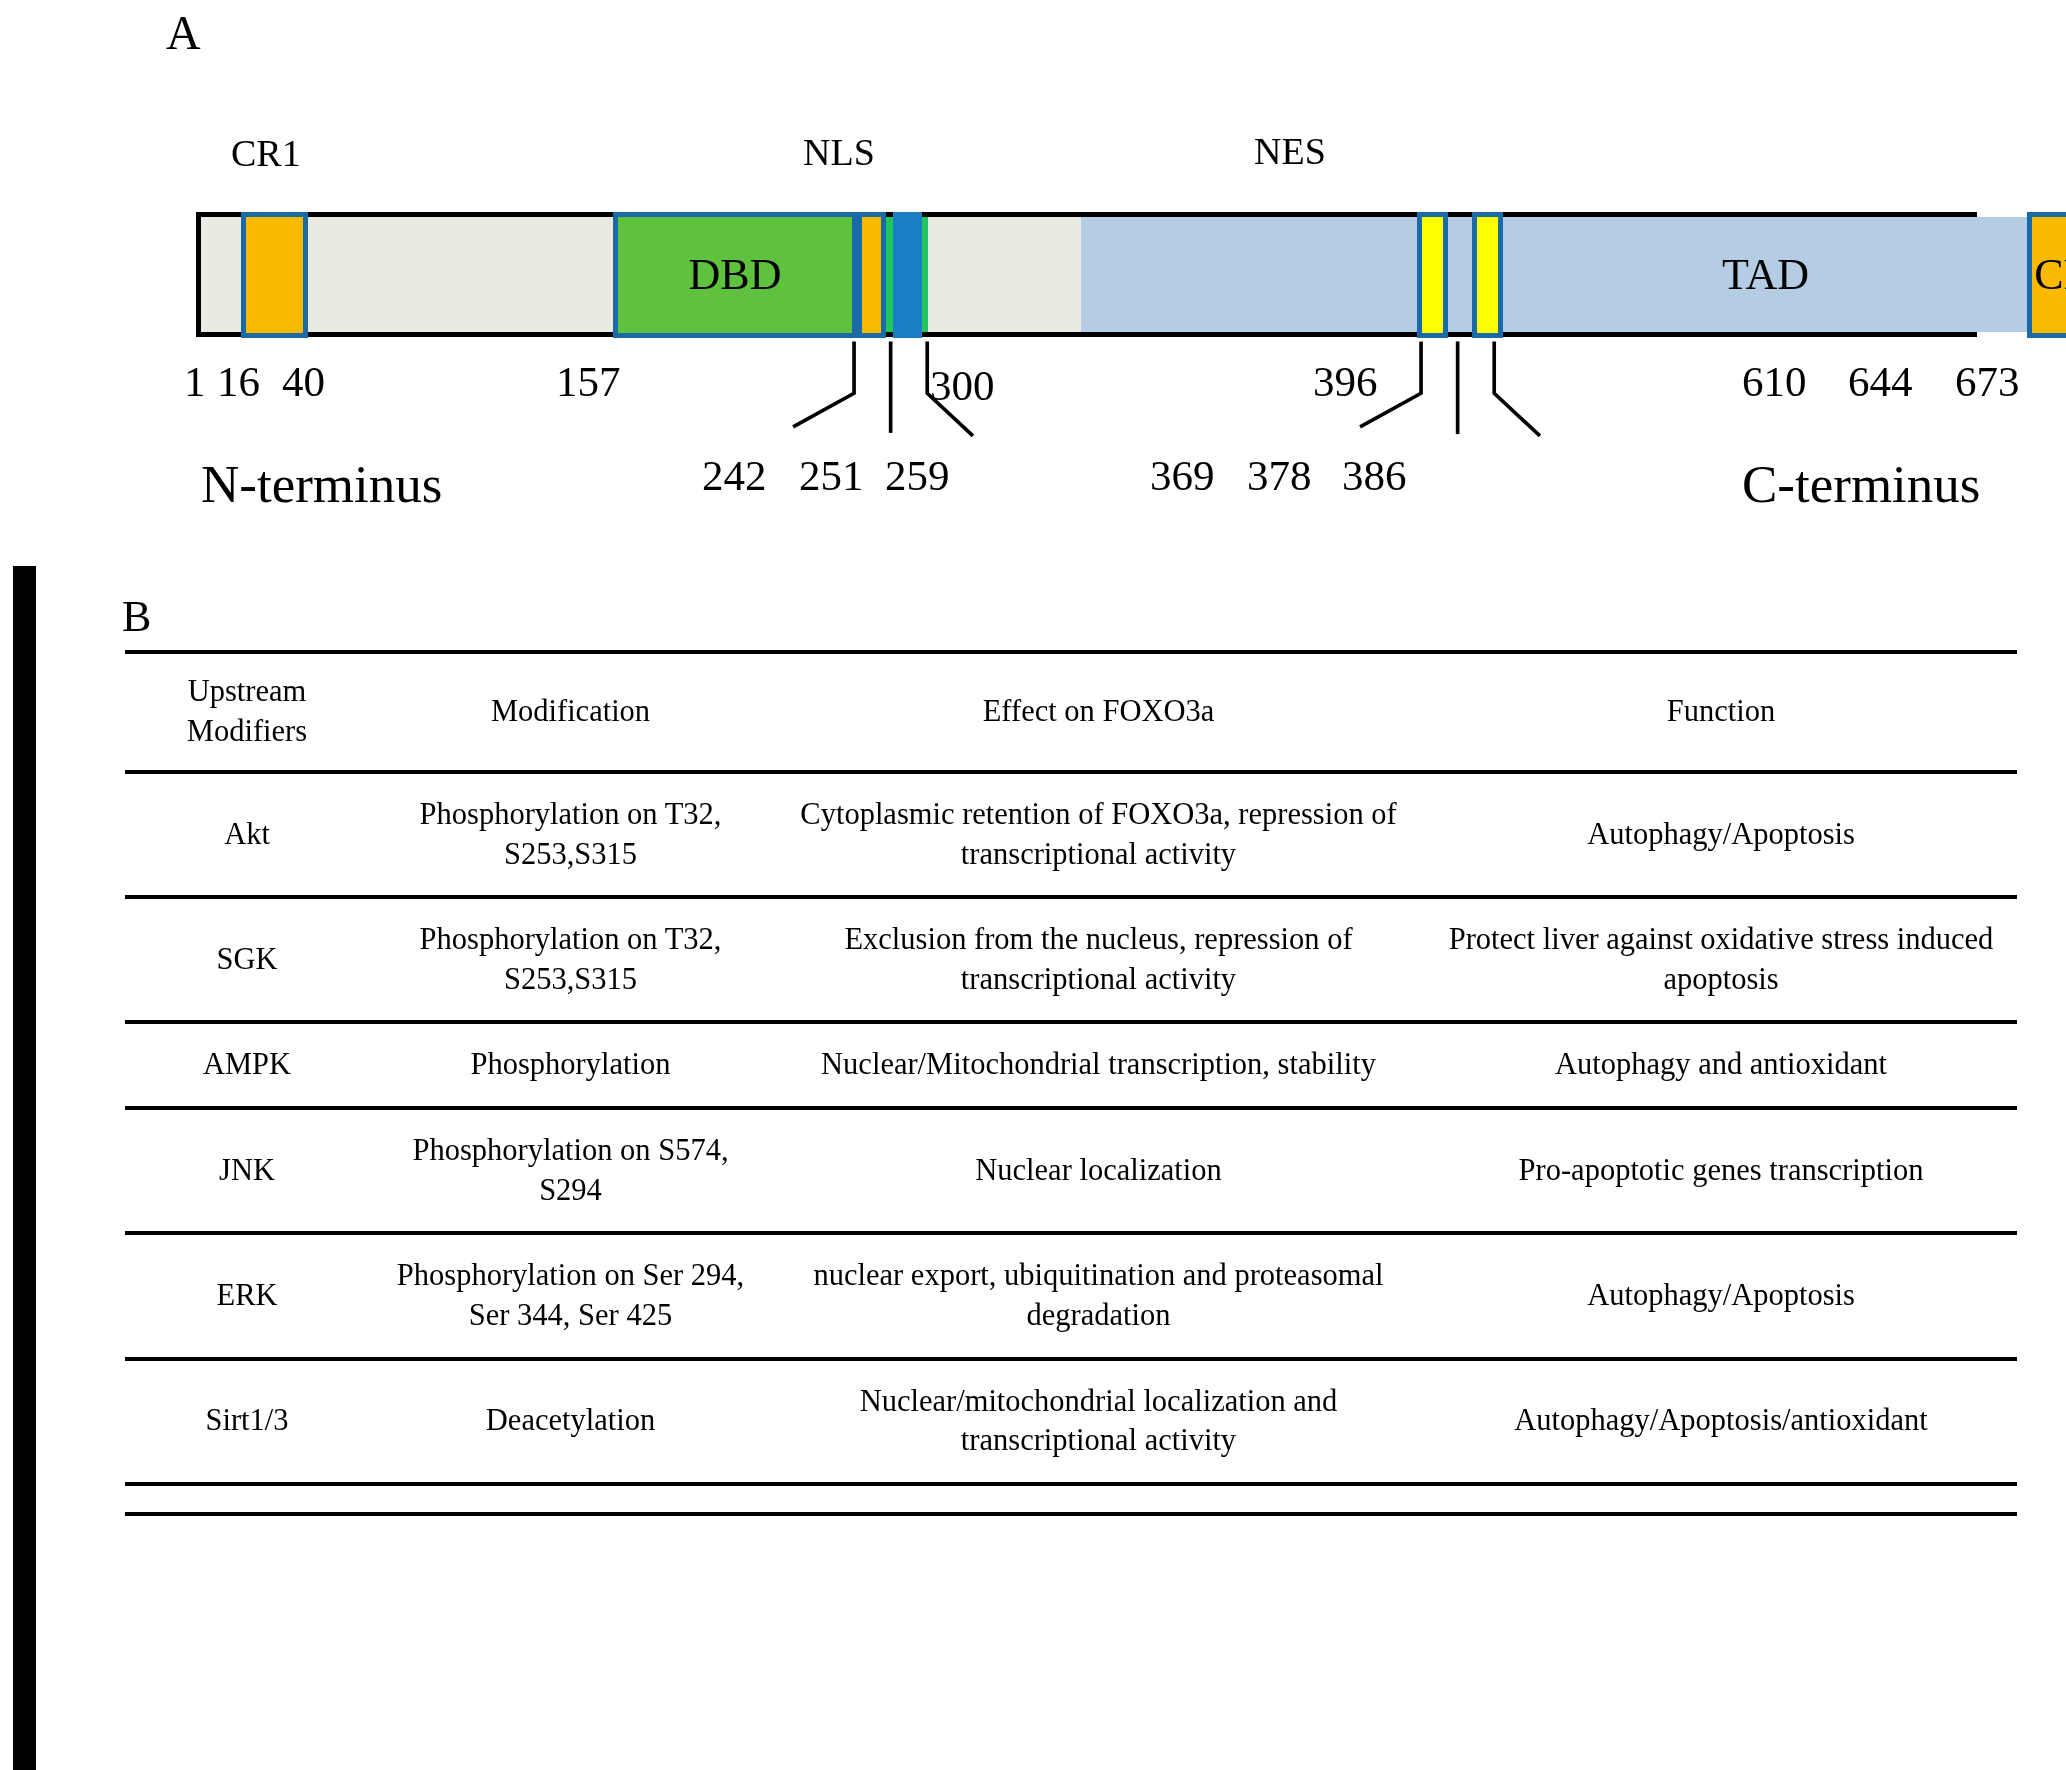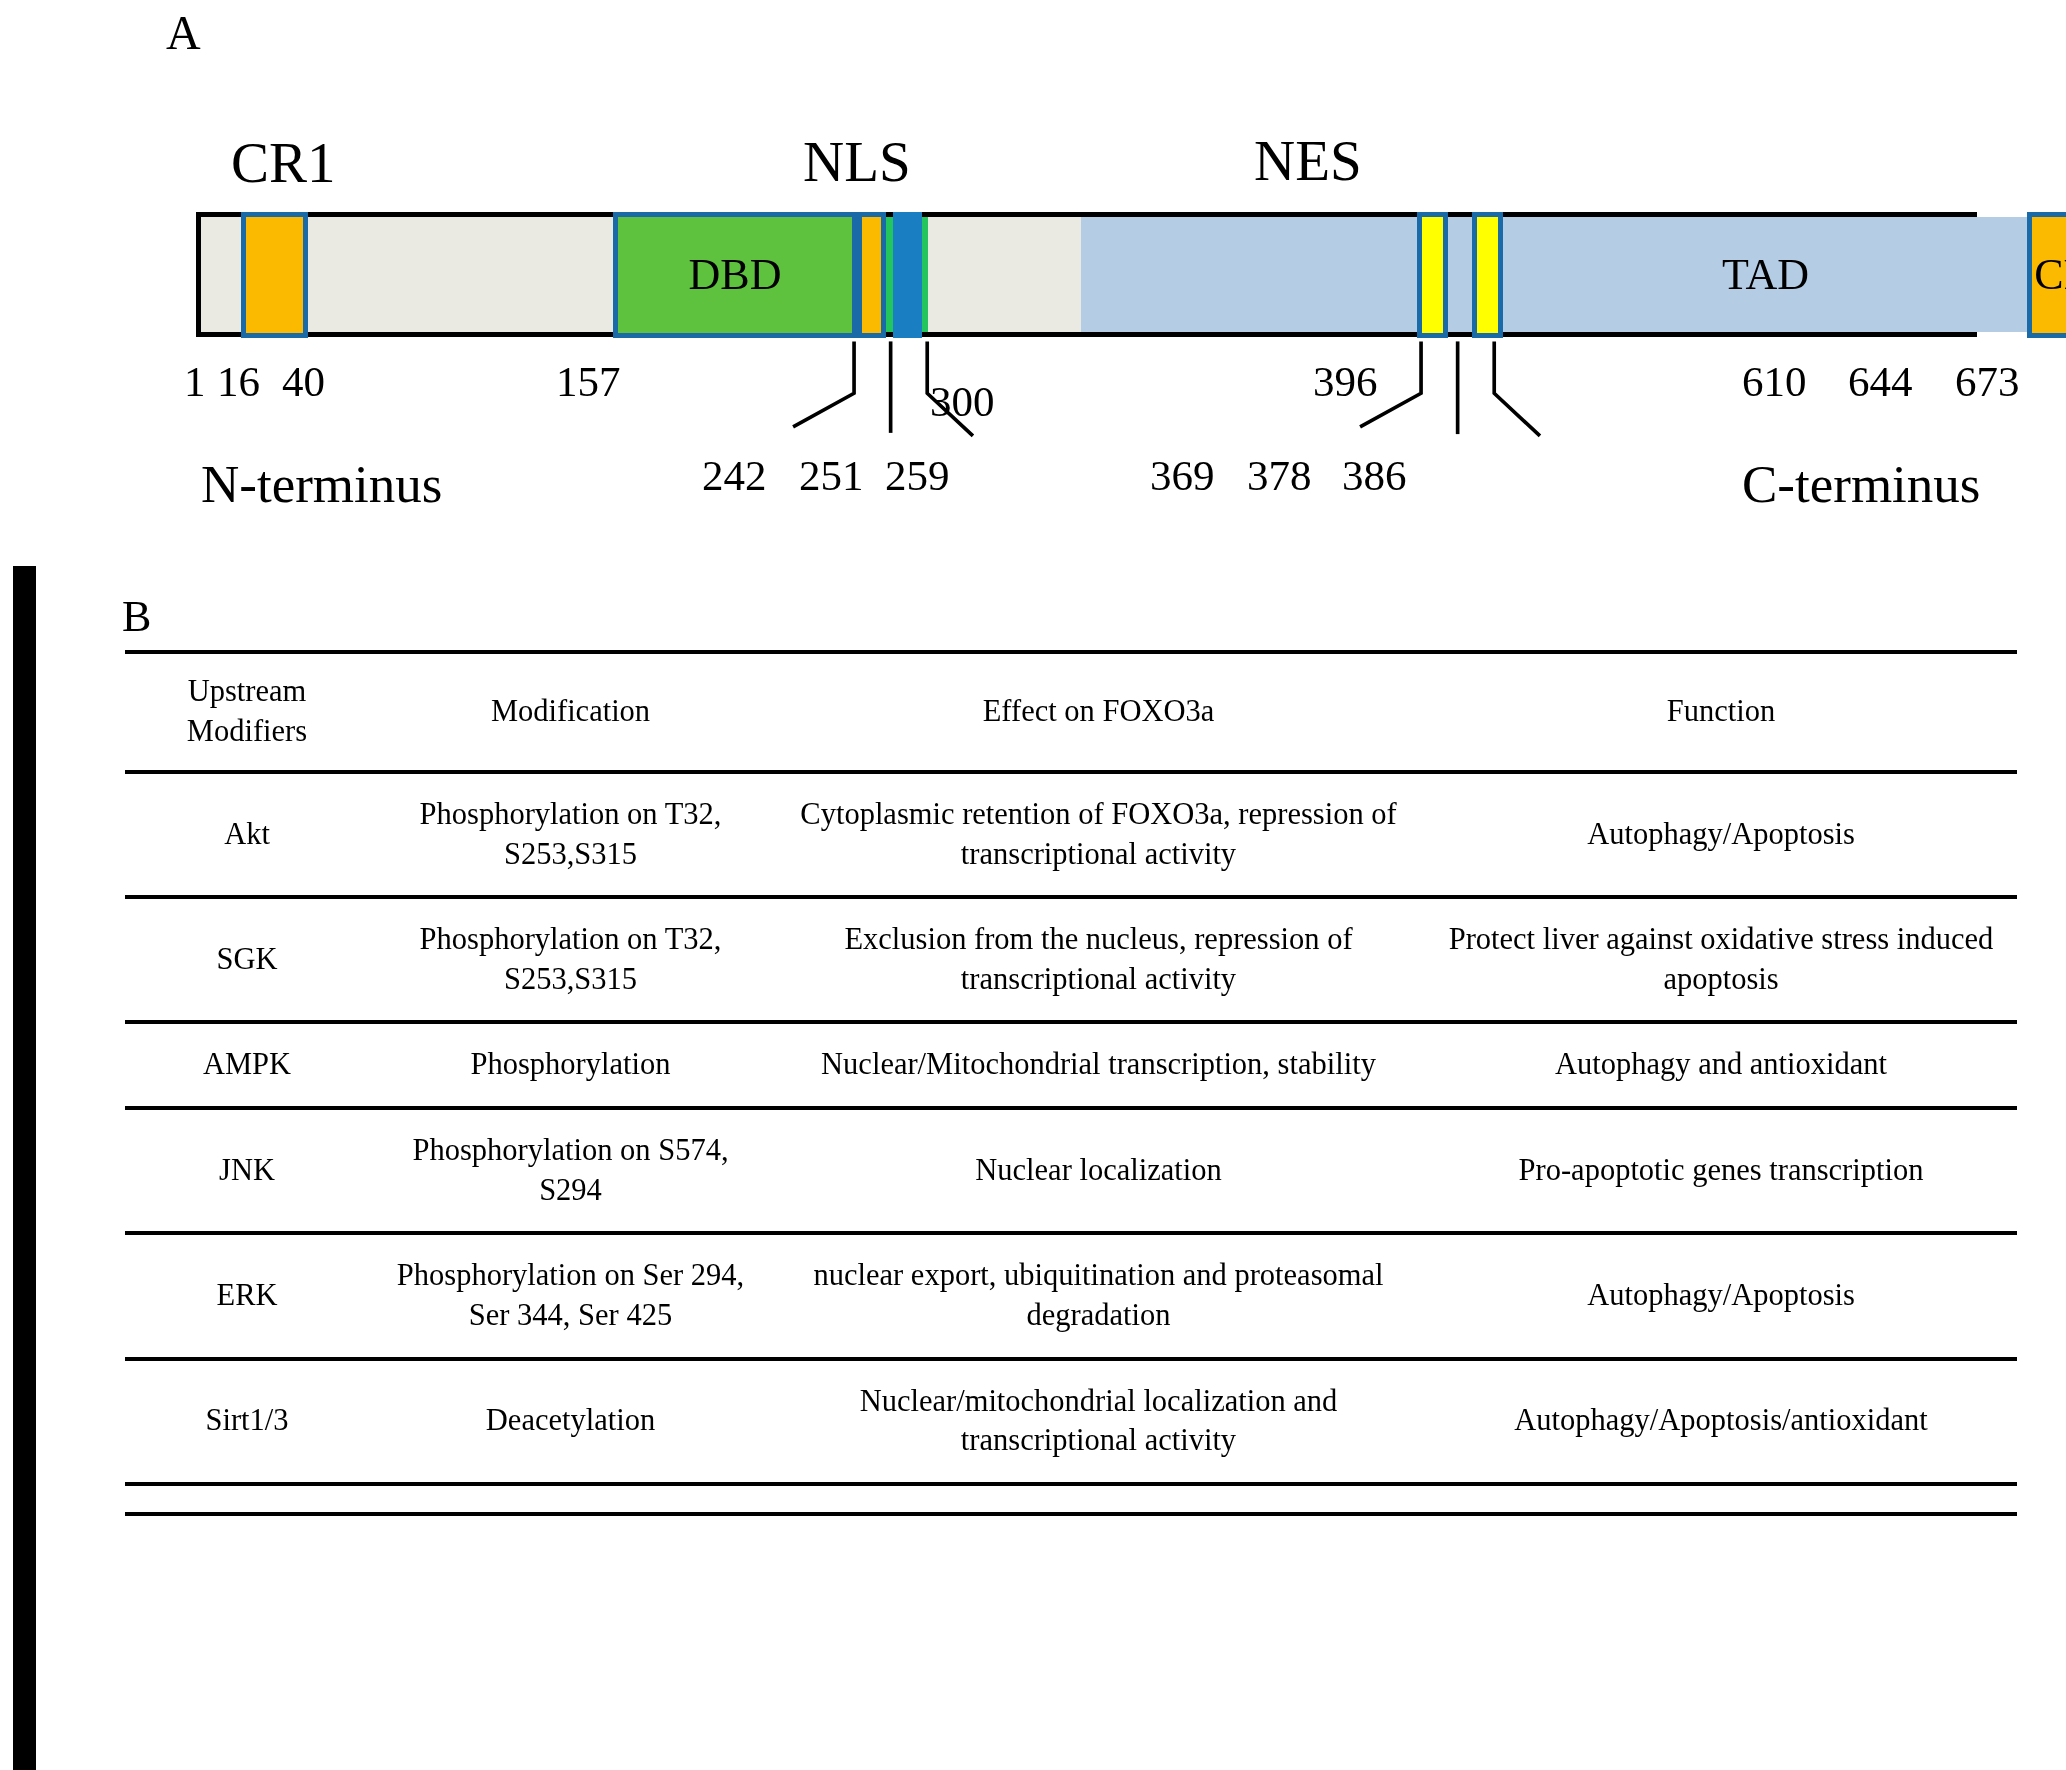--- a/index.html
+++ b/index.html
@@ -41,21 +41,21 @@
   #panel-a {
     position: absolute;
     left: 0; top: 0;
     width: 2066px;
     height: 567px;
   }
 
   
   .region-label {
     position: absolute;
-    font-size: 57px;
+    font-size: 38px;
     line-height: 1;
     white-space: nowrap;
   }
   #label-cr1 { left: 231px;  top: 134px; }
   #label-nls { left: 803px; top: 133px; }
   #label-nes { left: 1254px; top: 132px; }
 
   
   #protein-bar {
     position: absolute;
@@ -227,21 +227,21 @@
 
     <path d="M2390,560 L2390,712" stroke="#000" stroke-width="6" fill="none"></path>
 
     <path d="M2450,560 L2450,645 L2525,715" stroke="#000" stroke-width="6" fill="none"></path>
   </svg>
 
   <div class="tick-num" style="left:184px;  top:360px;">1</div>
   <div class="tick-num" style="left:217px;  top:360px;">16</div>
   <div class="tick-num" style="left:282px;  top:360px;">40</div>
   <div class="tick-num" style="left:556px;  top:360px;">157</div>
-  <div class="tick-num" style="left:930px; top:380px;">300</div>
+  <div class="tick-num" style="left:930px; top:364px;">300</div>
   <div class="tick-num" style="left:1313px; top:360px;">396</div>
   <div class="tick-num" style="left:1742px; top:360px;">610</div>
   <div class="tick-num" style="left:1848px; top:360px;">644</div>
   <div class="tick-num" style="left:1955px; top:360px;">673</div>
 
   <div class="tick-num2" style="left:702px; top:454px;">242</div>
   <div class="tick-num2" style="left:799px; top:454px;">251</div>
   <div class="tick-num2" style="left:885px; top:454px;">259</div>
   <div class="tick-num2" style="left:1150px; top:454px;">369</div>
   <div class="tick-num2" style="left:1247px; top:454px;">378</div>

